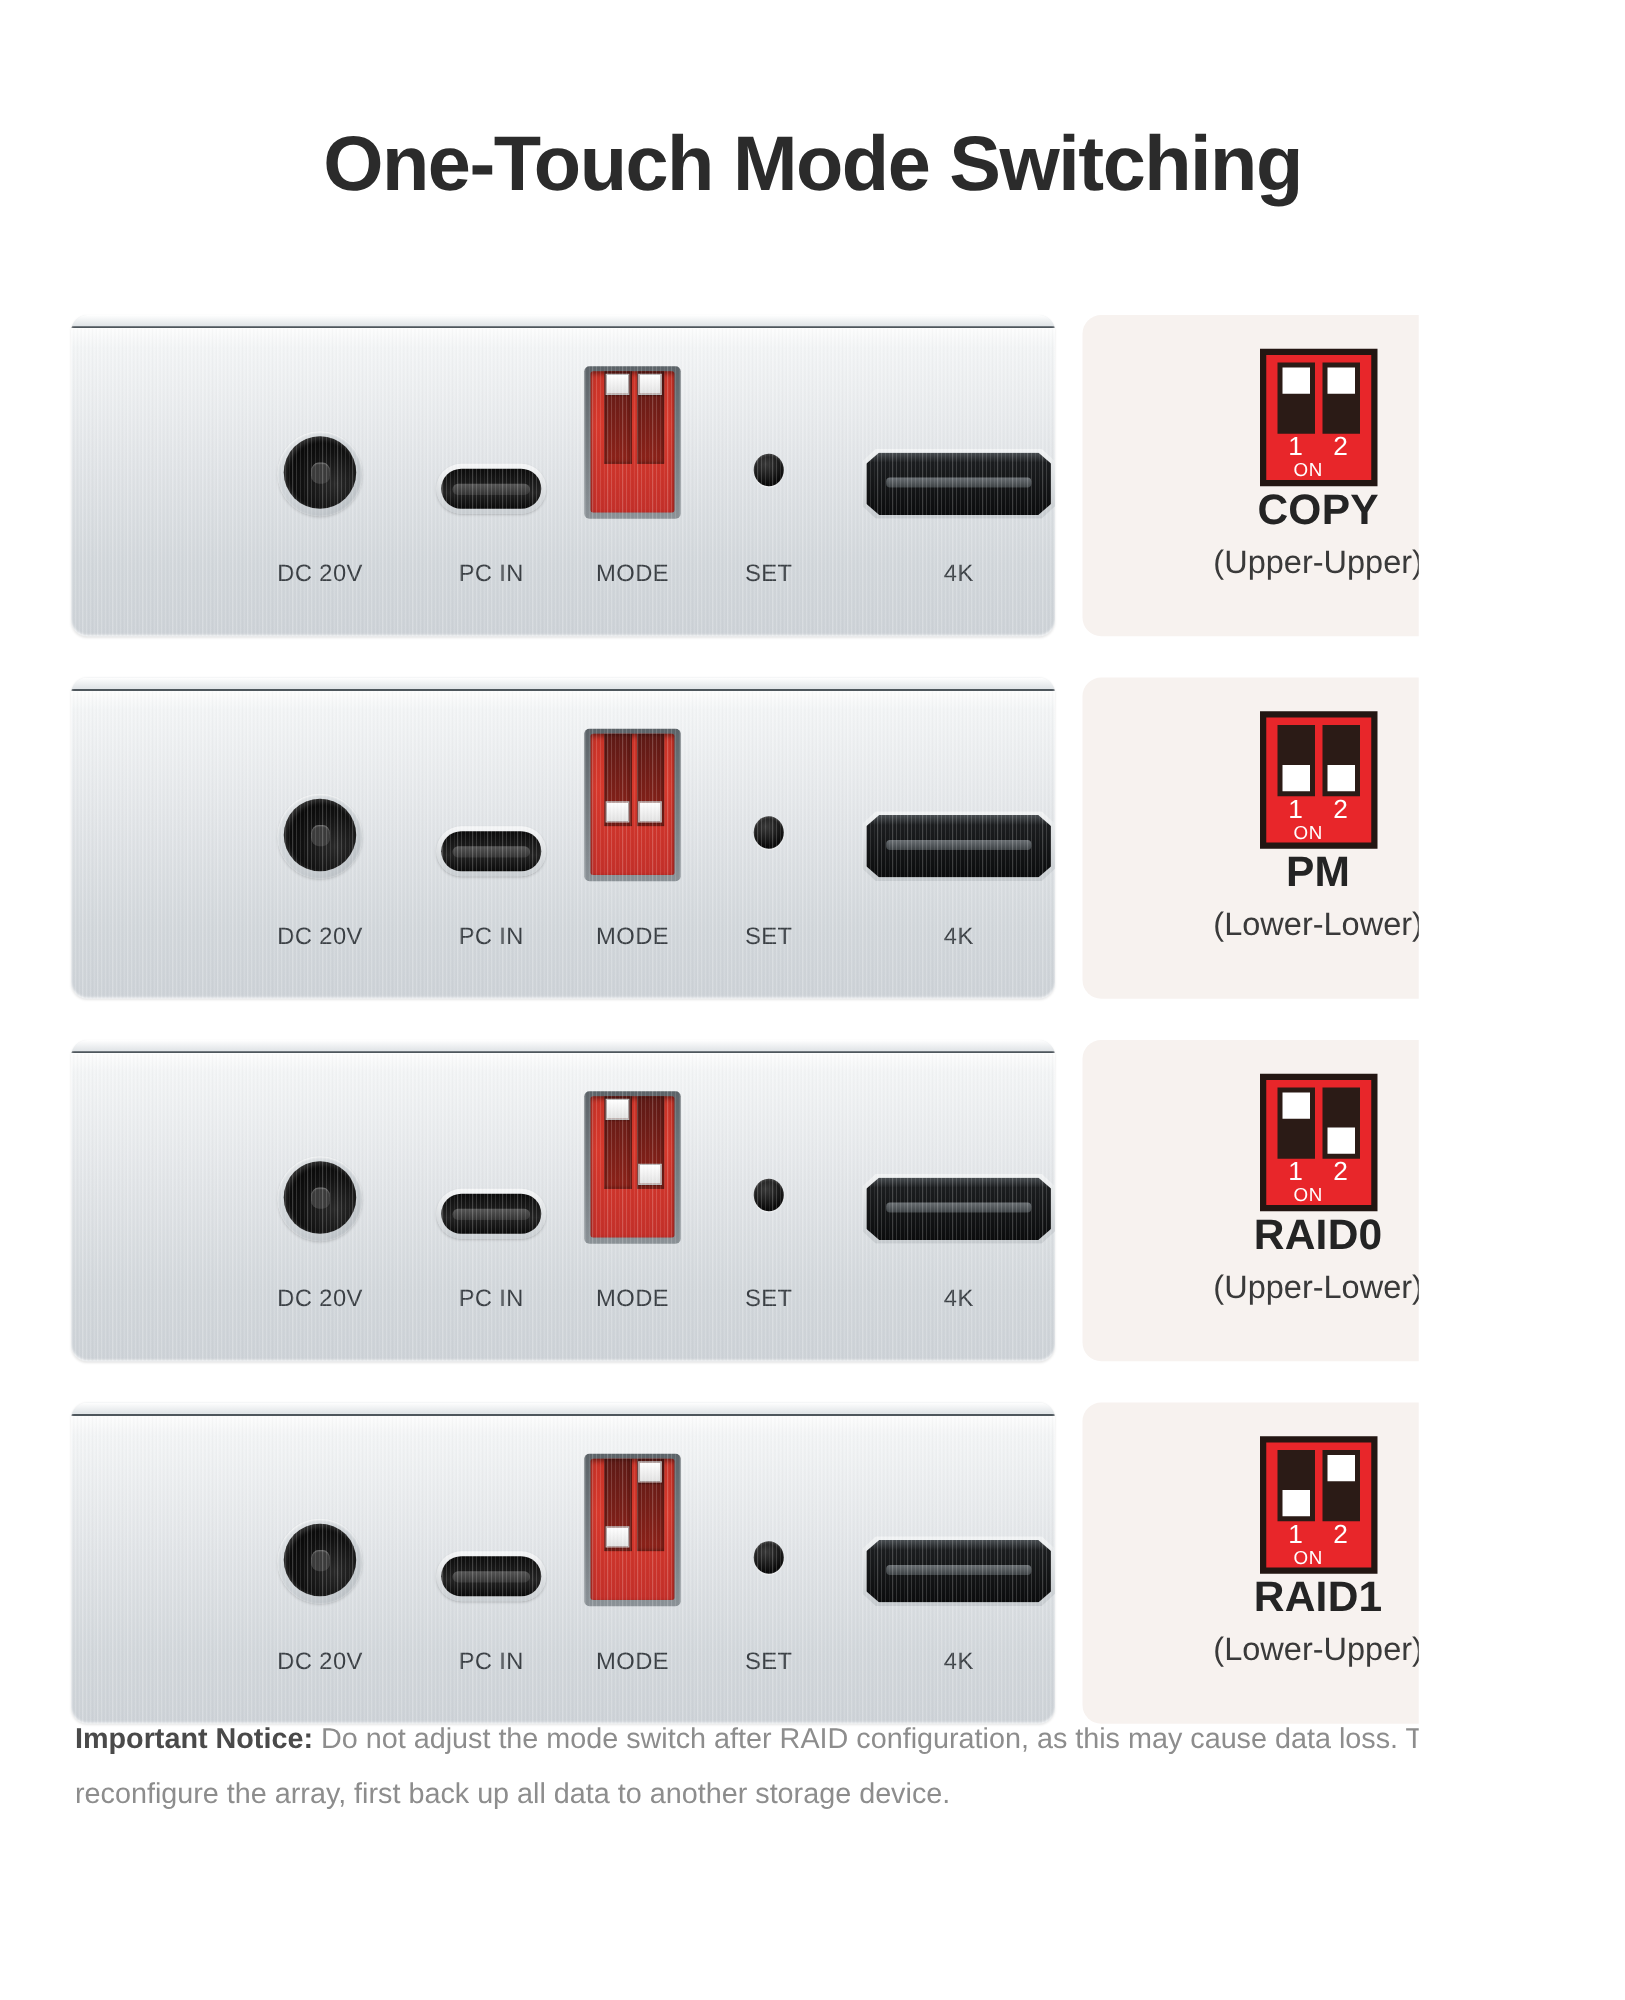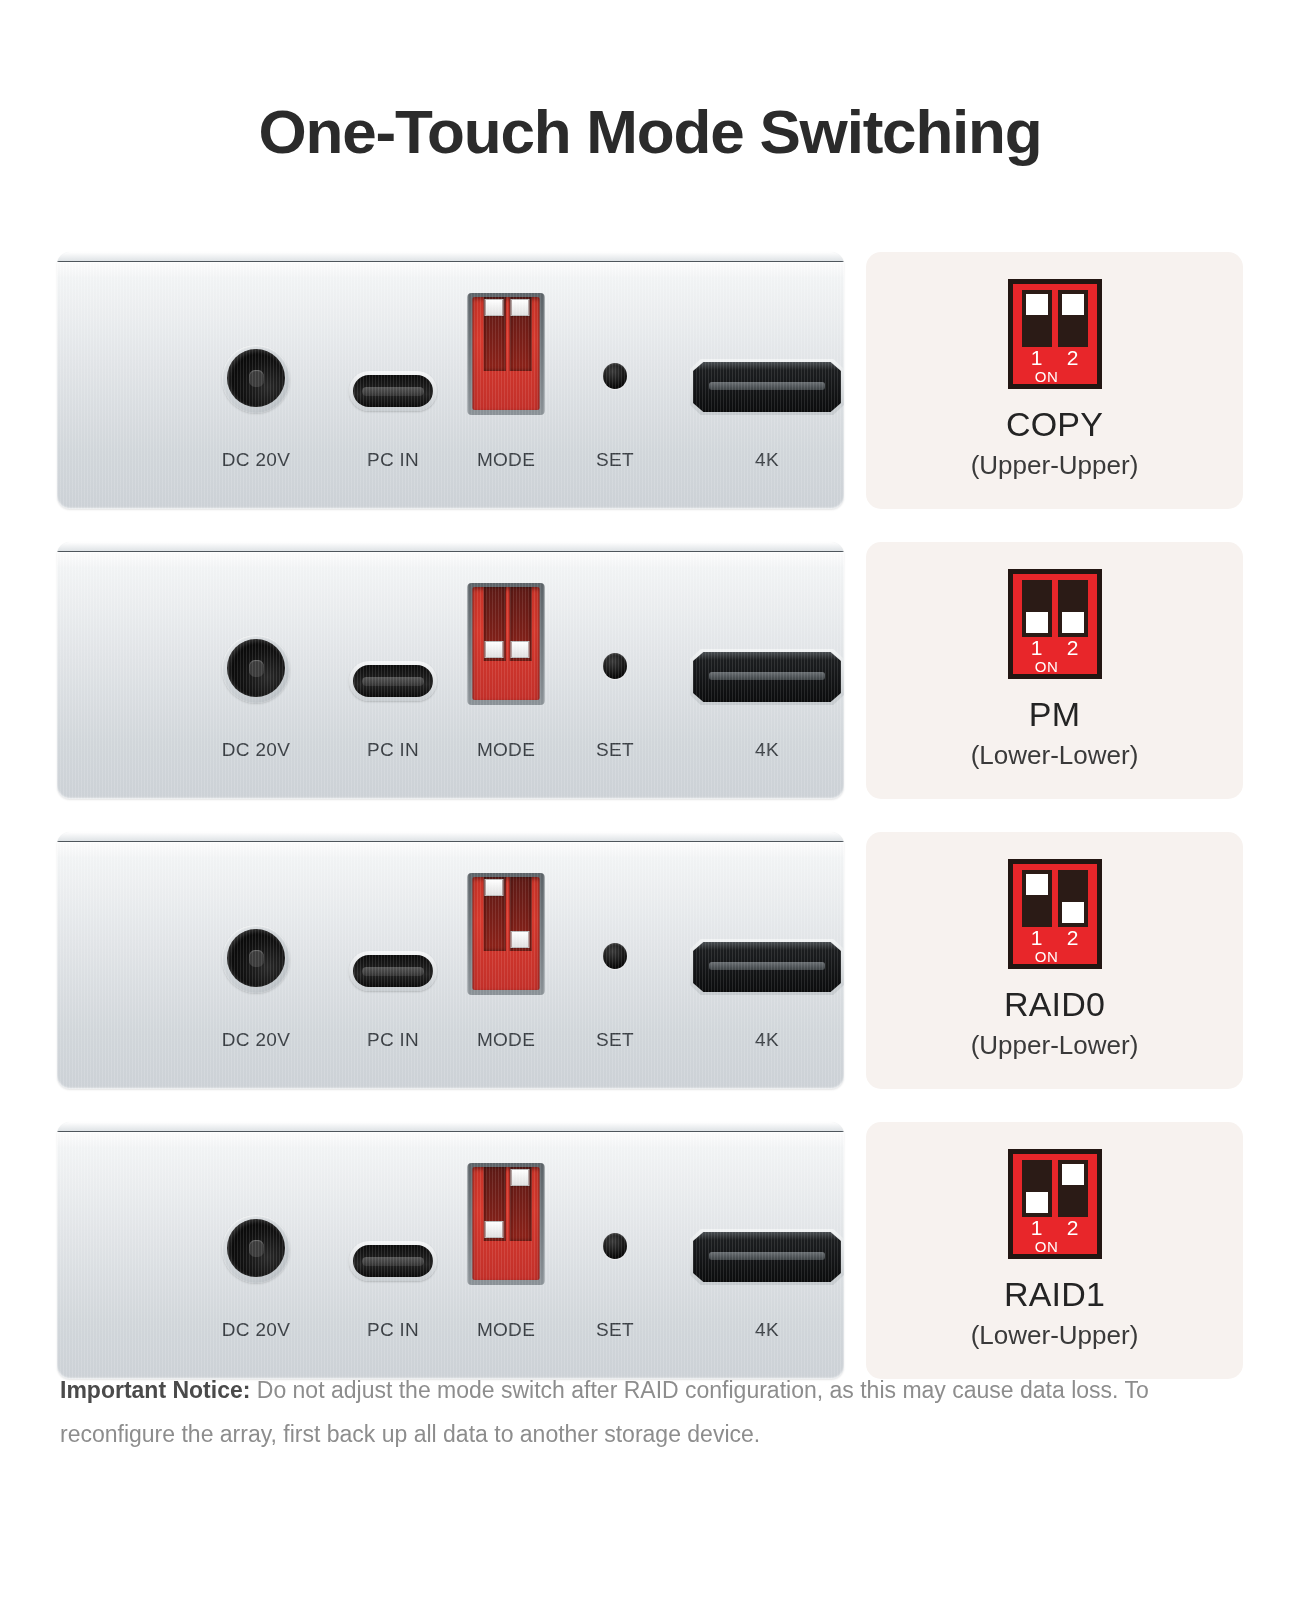--- a/index.html
+++ b/index.html
@@ -6,21 +6,21 @@
 
   html, body {
     width: 1300px;
     height: 1600px;
     background: #ffffff;
     font-family: "Liberation Sans", sans-serif;
   }
 
   .page {
     position: relative;
-    width: 1300px;
+    width: 1135px;
     height: 1600px;
     background: #ffffff;
     overflow: hidden;
   }
 
   
   .title {
     position: absolute;
     top: 96px;
     left: 0;
@@ -303,23 +303,22 @@
     top: 82px;
     width: 56px;
     text-align: center;
     color: #ffffff;
     font-size: 15px;
     line-height: 21px;
     letter-spacing: .5px;
   }
 
   .mode-name {
-    margin-top: 16px;
     font-size: 34px;
-    font-weight: normal;
+    font-weight: bold;
     color: #242424;
     letter-spacing: .2px;
   }
   .mode-pos {
     margin-top: 6px;
     font-size: 26px;
     color: #3a3a3a;
   }
 
   

